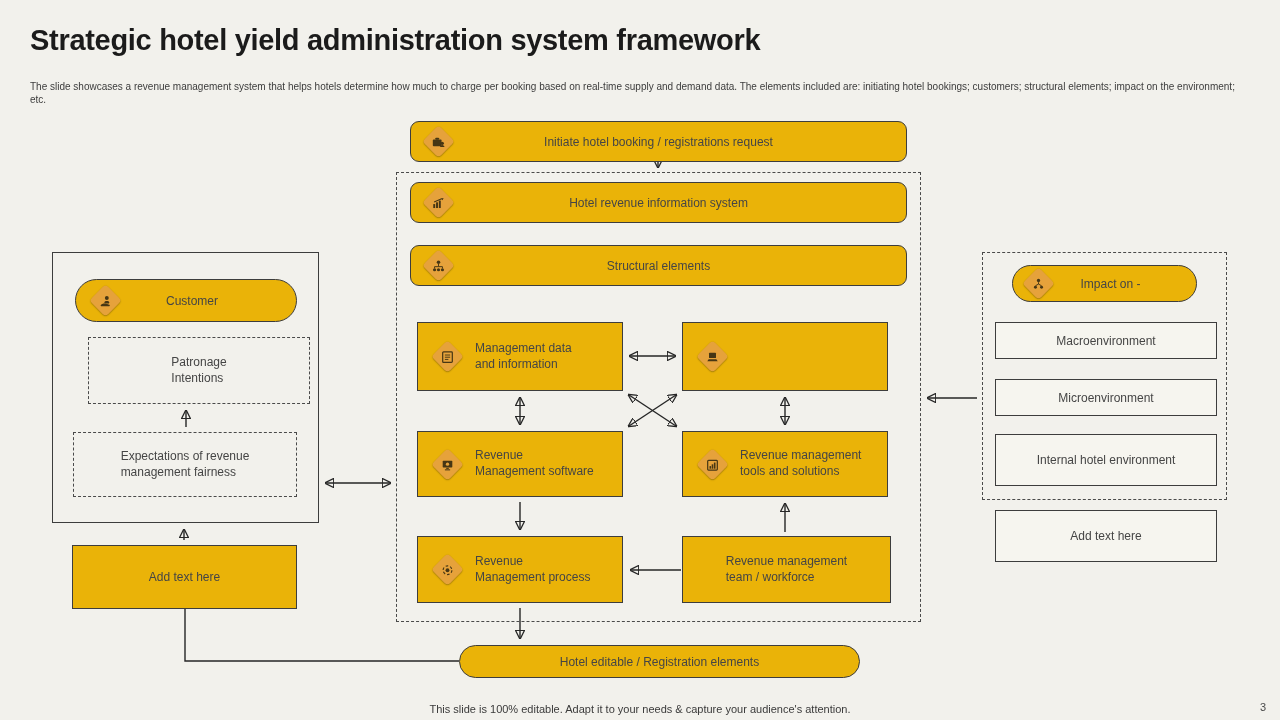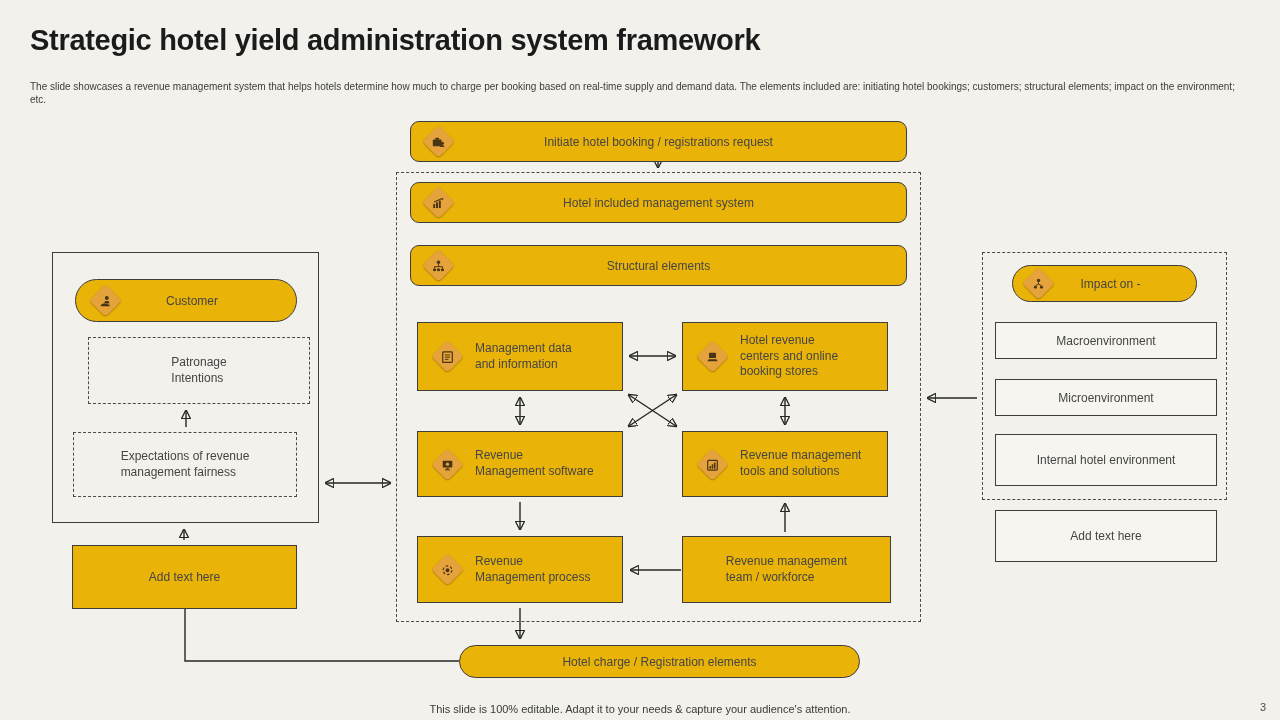--- a/index.html
+++ b/index.html
@@ -96,21 +96,21 @@
         <span class="diamond">
       <svg width="14" height="14" viewBox="0 0 16 16">
             <rect class="glyph" x="2" y="9" width="2.2" height="4.5"></rect>
             <rect class="glyph" x="5.2" y="7" width="2.2" height="6.5"></rect>
             <rect class="glyph" x="8.4" y="5" width="2.2" height="8.5"></rect>
             <line class="glyph-stroke" x1="3" y1="6.5" x2="11.5" y2="2.8" stroke-width="1.2"></line>
             <path class="glyph" d="M13.8 2 l-3.2 0.6 2.1 2 z"></path>
           </svg>
     </span>
       </span>
-    <span class="banner-label">Hotel included  management  system</span>
+    <span class="banner-label">Hotel revenue  information  system</span>
   </div>
 
   <div class="box rounded" style="left:410px;top:245px;width:497px;height:41px;">
     <span class="dwrap in-banner">
         <span class="diamond">
       <svg width="14" height="14" viewBox="0 0 16 16">
             <circle class="glyph" cx="8" cy="3.5" r="2"></circle>
             <path class="glyph-stroke" d="M8 5.5v2.5 M3.5 10.5V8.5h9v2" stroke-width="1.1"></path>
             <circle class="glyph" cx="3.5" cy="12" r="1.8"></circle>
             <circle class="glyph" cx="8" cy="12" r="1.8"></circle>
@@ -138,23 +138,20 @@
 
   <div class="box iconrow" style="left:682px;top:322px;width:206px;height:69px;">
     <span class="dwrap">
         <span class="diamond">
       <svg width="14" height="14" viewBox="0 0 16 16">
             <rect class="glyph" x="4" y="3" width="8" height="6" rx="0.8"></rect>
             <path class="glyph" d="M2 12.5h12l-1.6-2.3H3.6z"></path>
           </svg>
     </span>
       </span>
-    <span class="prewrap">Hotel revenue
-centers and online
-booking stores</span>
   </div>
 
   <div class="box iconrow" style="left:417px;top:431px;width:206px;height:66px;">
     <span class="dwrap">
         <span class="diamond">
       <svg width="14" height="14" viewBox="0 0 16 16">
             <rect class="glyph" x="2.5" y="3" width="11" height="7.5" rx="0.8"></rect>
             <circle cx="8" cy="6.8" r="1.9" fill="#E6A23B"></circle>
             <rect class="glyph" x="6.5" y="11" width="3" height="1.2"></rect>
             <rect class="glyph" x="5" y="12.7" width="6" height="1.2"></rect>
@@ -190,21 +187,21 @@
     </span>
       </span>
     <span class="prewrap">Revenue
 Management  process</span>
   </div>
 
   <div class="box center prewrap" style="left:682px;top:536px;width:209px;height:67px;">Revenue  management
 team / workforce</div>
 
   <div class="box center" style="left:459px;top:645px;width:401px;height:33px;border-radius:17px;">
-    <span>Hotel charge / Registration elements</span>
+    <span>Hotel editable / Registration elements</span>
   </div>
 
   <div class="abs" style="left:52px;top:252px;width:267px;height:271px;border:1px solid #3d3d3d;"></div>
 
   <div class="box pill" style="left:75px;top:279px;width:222px;height:43px;">
     <span class="dwrap" style="margin-left:12px;">
         <span class="diamond">
       <svg width="14" height="14" viewBox="0 0 16 16">
             <circle class="glyph" cx="9.5" cy="4.3" r="2.2"></circle>
             <path class="glyph" d="M6.6 9.3c0.5-1.9 5.3-1.9 5.8 0l-0.5 1.4h-4.8z"></path>

